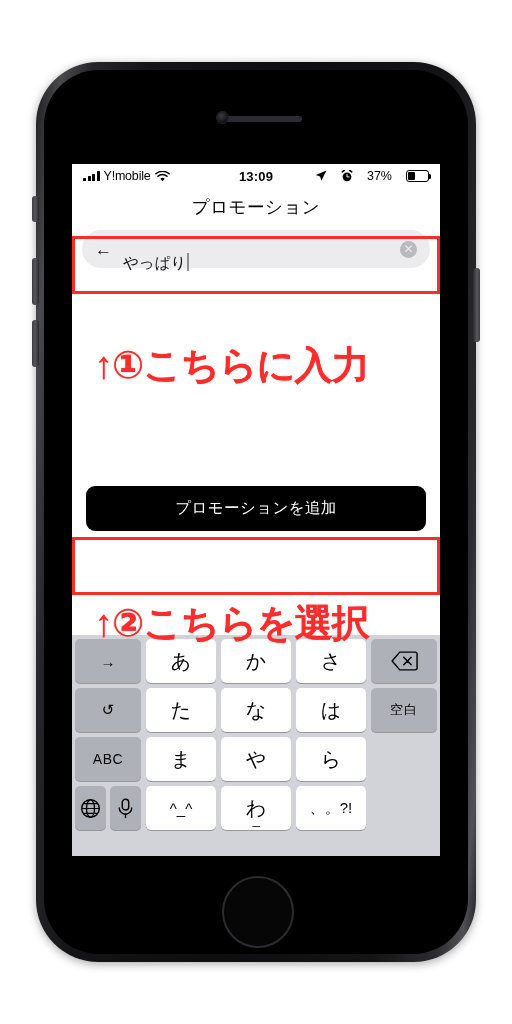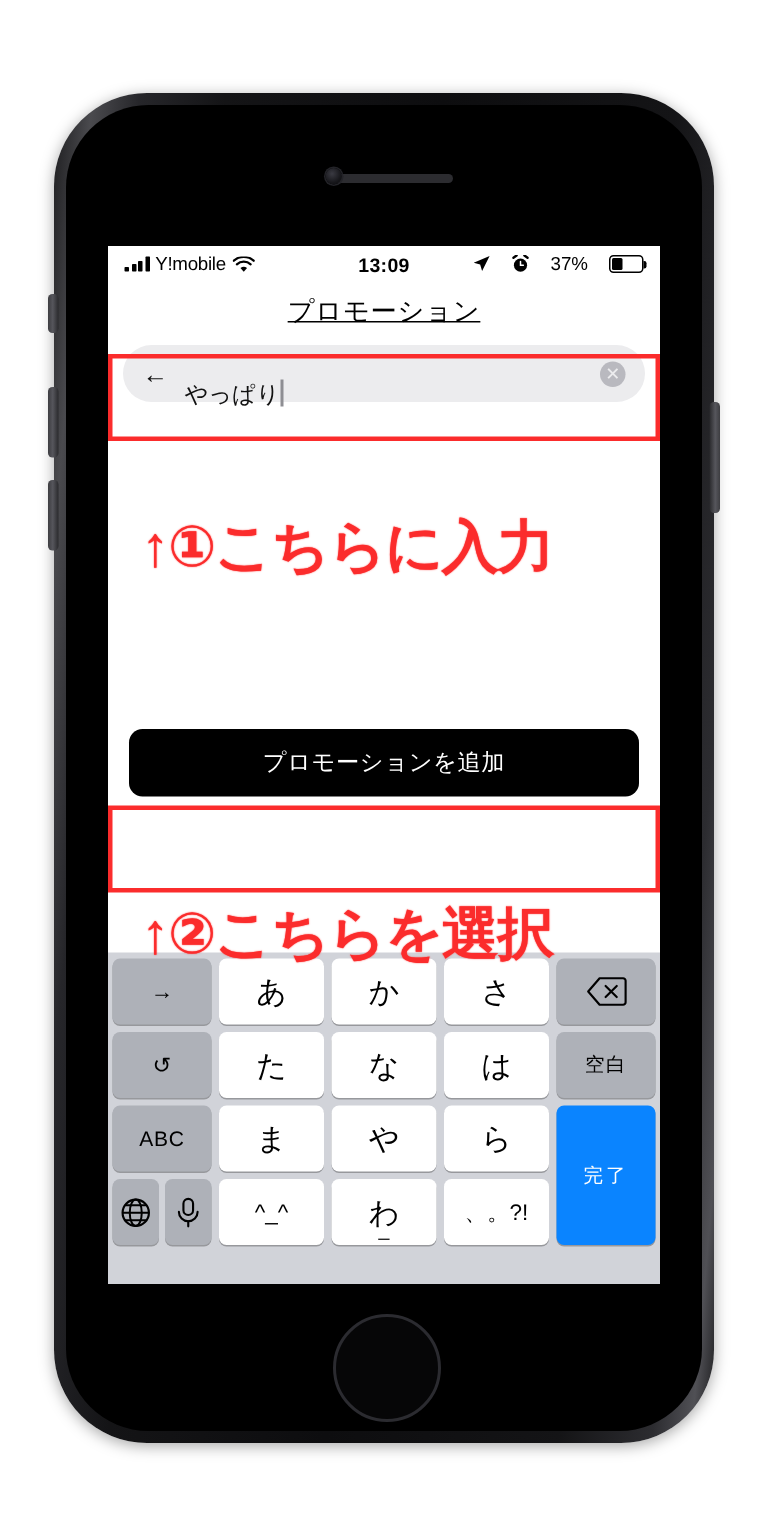--- a/index.html
+++ b/index.html
@@ -129,21 +129,20 @@
   .pct { font-size:12.5px; font-weight:400; }
 
   
   .page-title {
     text-align: center;
     font-size: 17.5px;
     letter-spacing: .5px;
     padding: 7px 0 9px;
     color: #000;
     font-weight: 400;
-    text-decoration: underline;
   }
 
   
   .search-wrap {
     margin: 2px 10px 0;
     position: relative;
   }
   .search-field {
     display: flex;
     align-items: center;
@@ -409,21 +408,20 @@
         </div>
 
         <div class="kb-rightcol">
           <div class="key dark">
             <svg class="ico" width="27" height="20" viewBox="0 0 28 21">
               <path d="M9 1.2h16.4a1.8 1.8 0 0 1 1.8 1.8v15a1.8 1.8 0 0 1-1.8 1.8H9L1 10.5z" fill="none" stroke="#000" stroke-width="1.5" stroke-linejoin="round"></path>
               <path d="M13.2 6.6 21 14.4M21 6.6 13.2 14.4" stroke="#000" stroke-width="1.5" stroke-linecap="round"></path>
             </svg>
           </div>
           <div class="key dark small">空白</div>
-          <div class="key blue tall">完了</div>
         </div>
 
       </div>
     </div>
 
   </div>
 
   <div class="red-box red-box-search"></div>
   <div class="red-box red-box-cta"></div>
 

